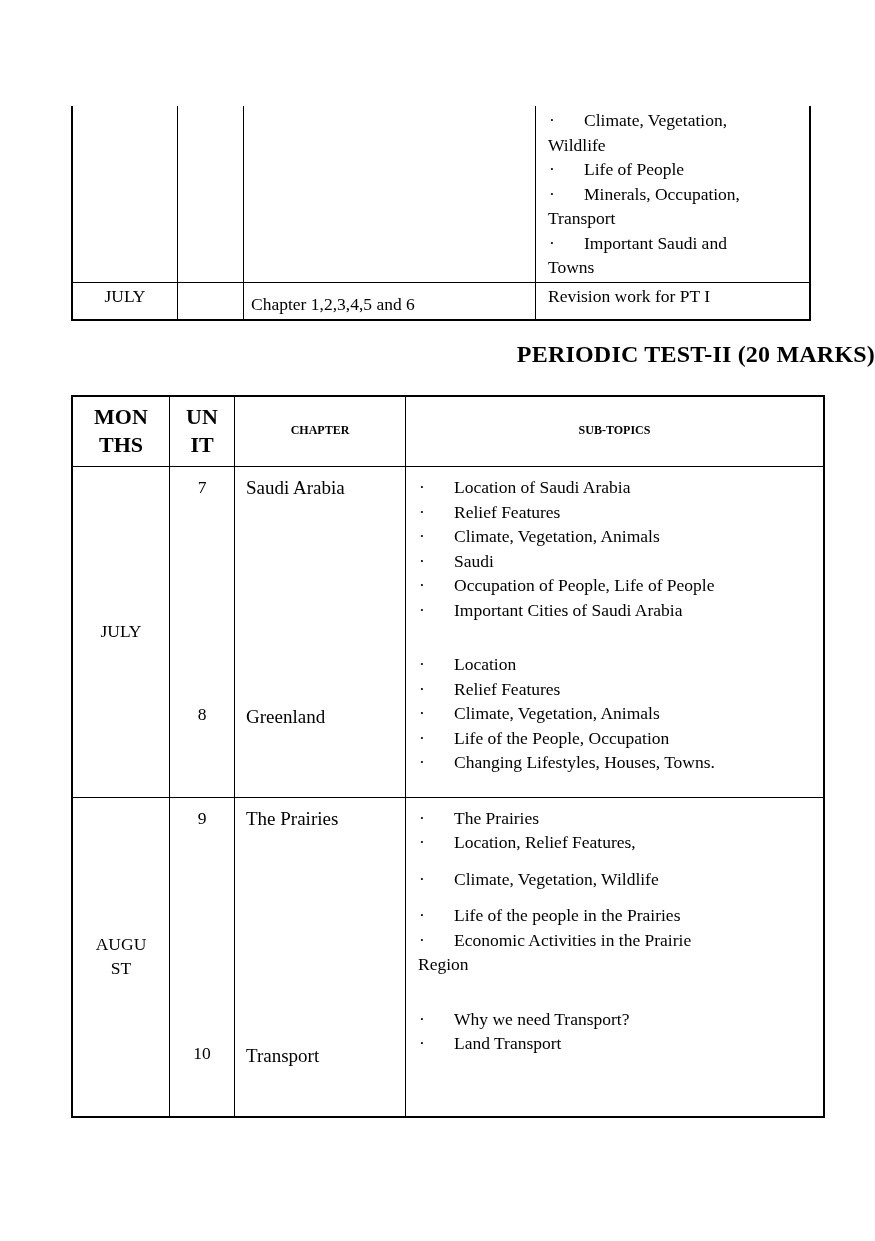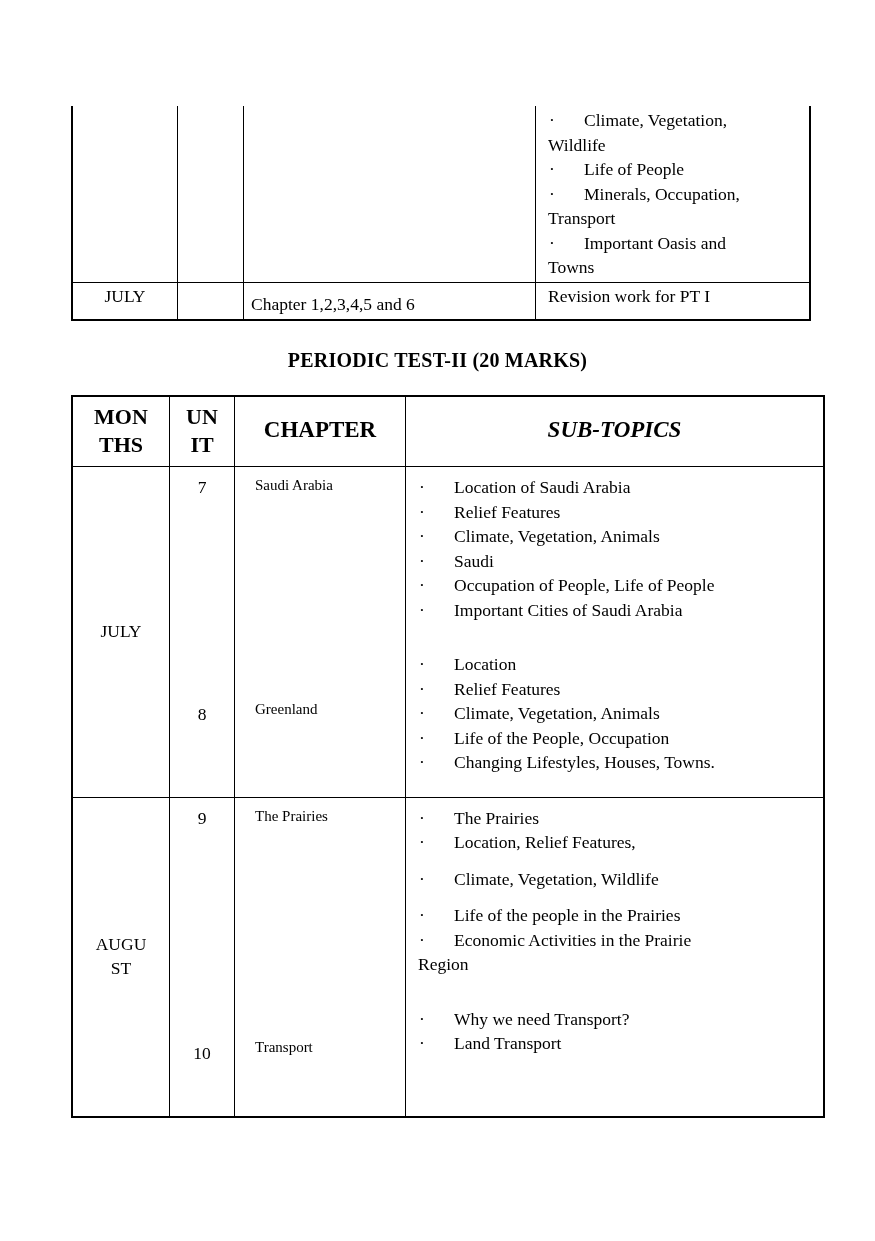--- a/index.html
+++ b/index.html
@@ -59,41 +59,40 @@
 
   #table-top td.edge-l { border-left: 2px solid #000; }
   #table-top td.edge-r { border-right: 2px solid #000; }
 
   
   .section-heading {
     position: absolute;
     top: 341px;
     left: 0;
     width: 875px;
-    text-align: center;
-    font-size: 20px;
+    text-align: right;
+    font-size: 24px;
     font-weight: bold;
     letter-spacing: 0.2px;
-    margin-top: 8px;
   }
 
   
   #table-pt2 {
     top: 395px;
     border: 2px solid #000;
   }
   #table-pt2 th, #table-pt2 td { border: 1px solid #000; }
   #table-pt2 .col-month { width: 92px; }
   #table-pt2 .col-unit  { width: 60px; }
   #table-pt2 .col-chap  { width: 166px; }
-  #table-pt2 .col-sub   { width: 413px; font-style: italic; }
+  #table-pt2 .col-sub   { width: 413px; }
 
   #table-pt2 thead th {
     font-weight: bold;
-    font-size: 23px;
+    font-size: 12px;
     text-align: center;
     vertical-align: middle;
     line-height: 1.26;
     padding: 6px 2px 8px 2px;
     height: 52px;
   }
   #table-pt2 thead th.narrow-head {
     font-size: 22px;
   }
 
@@ -104,22 +103,22 @@
     text-align: center;
     vertical-align: middle;
     font-size: 17.5px;
     line-height: 1.35;
   }
   #table-pt2 td.cell-unit {
     text-align: center;
     font-size: 17.5px;
   }
   #table-pt2 td.cell-chap {
-    padding-left: 20px;
-    font-size: 15px;
+    padding-left: 11px;
+    font-size: 19px;
   }
   #table-pt2 td.cell-sub {
     padding: 0;
   }
 
   
   .blk { padding: 0; margin: 0; }
   .bline {
     position: relative;
     padding-left: 48px;
@@ -165,21 +164,21 @@
           <td class="c-month edge-l"></td>
           <td class="c-unit"></td>
           <td class="c-chap"></td>
           <td class="c-sub edge-r">
             <div class="blk sub-inner">
               <div class="bline"><span class="dot">·</span><span>Climate, Vegetation,</span></div>
               <div class="bline wrap">Wildlife</div>
               <div class="bline"><span class="dot">·</span><span>Life of People</span></div>
               <div class="bline"><span class="dot">·</span><span>Minerals, Occupation,</span></div>
               <div class="bline wrap">Transport</div>
-              <div class="bline"><span class="dot">·</span><span>Important Oasis and</span></div>
+              <div class="bline"><span class="dot">·</span><span>Important Saudi and</span></div>
               <div class="bline wrap">Towns</div>
             </div>
           </td>
         </tr>
         <tr class="last-row">
           <td class="c-month edge-l" style="text-align:center;padding:1px 0 3px 0;">JULY</td>
           <td class="c-unit"></td>
           <td class="c-chap" style="padding:9px 0 3px 7px;">Chapter 1,2,3,4,5 and 6</td>
           <td class="c-sub edge-r" style="padding:1px 0 3px 12px;">Revision work for PT I</td>
         </tr>

